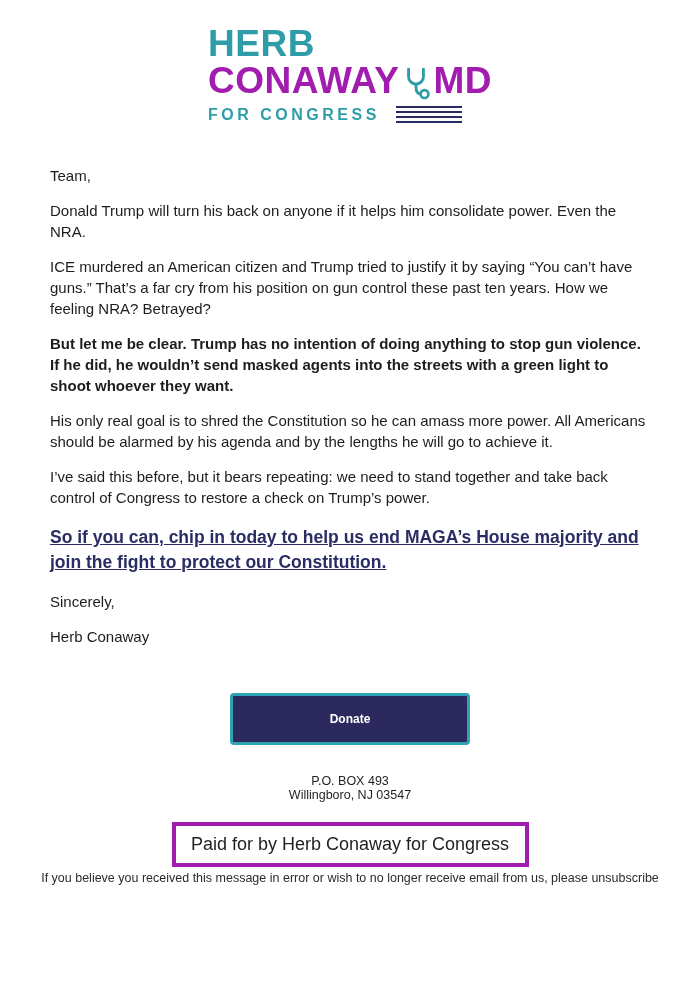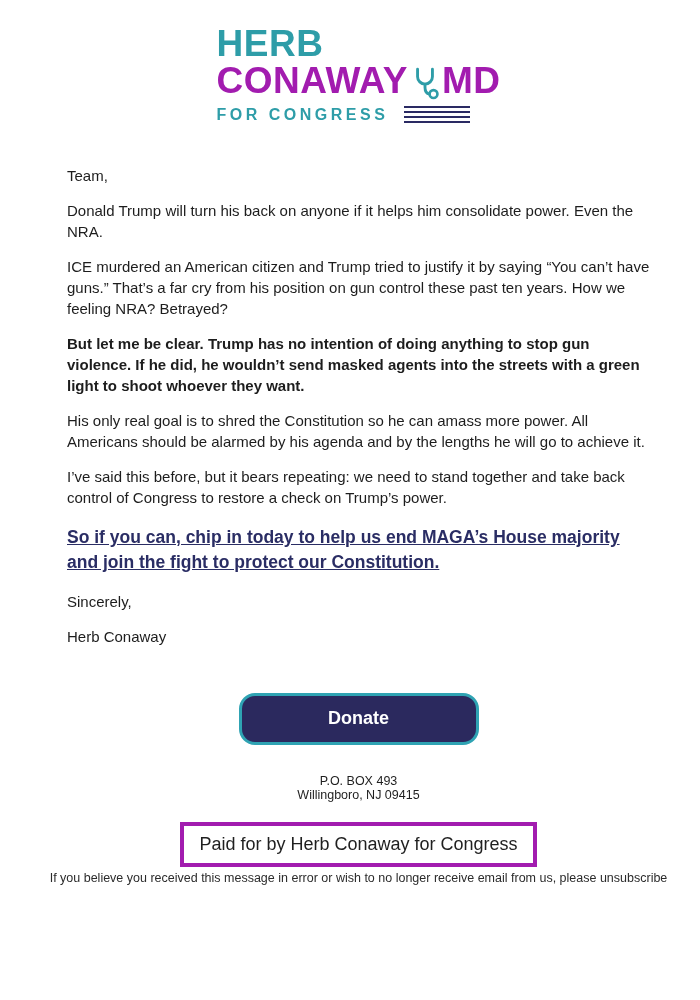--- a/index.html
+++ b/index.html
@@ -5,21 +5,20 @@
   * { box-sizing: border-box; }
   html, body { margin: 0; padding: 0; background: #ffffff; }
   body { font-family: "Liberation Sans", sans-serif; }
 
   .page {
     width: 700px;
     height: 1000px;
     margin: 0 auto;
     background: #ffffff;
     overflow: hidden;
-    padding-left: 17px;
   }
 
   
   .logo {
     width: fit-content;
     margin: 25px auto 0;
   }
   .logo-herb {
     color: #2E9DA8;
     font-size: 37px;
@@ -86,24 +85,24 @@
     cursor: pointer;
   }
 
   
   .donate-row { text-align: center; margin-top: 46px; }
   .donate-btn {
     width: 240px;
     height: 52px;
     background: #2B295E;
     border: 3px solid #2FA3B3;
-    border-radius: 16px;
+    border-radius: 4px;
     color: #ffffff;
     font-family: "Liberation Sans", sans-serif;
-    font-size: 18px;
+    font-size: 12px;
     font-weight: 700;
     cursor: pointer;
   }
 
   
   .address {
     margin-top: 29px;
     text-align: center;
     font-size: 12.5px;
     line-height: 14.5px;
@@ -168,21 +167,21 @@
     <p>Sincerely,</p>
     <p>Herb Conaway</p>
   </div>
 
   <div class="donate-row">
     <button class="donate-btn">Donate</button>
   </div>
 
   <div class="address">
     <div>P.O. BOX 493</div>
-    <div>Willingboro, NJ 09415</div>
+    <div>Willingboro, NJ 03547</div>
   </div>
 
   <div class="paidfor">
     <span>Paid for by Herb Conaway for Congress</span>
   </div>
 
   <div class="unsub">
     <span>If you believe you received this message in error or wish to no longer receive email from us, please </span><span class="unsub-link">unsubscribe</span>
   </div>
 

